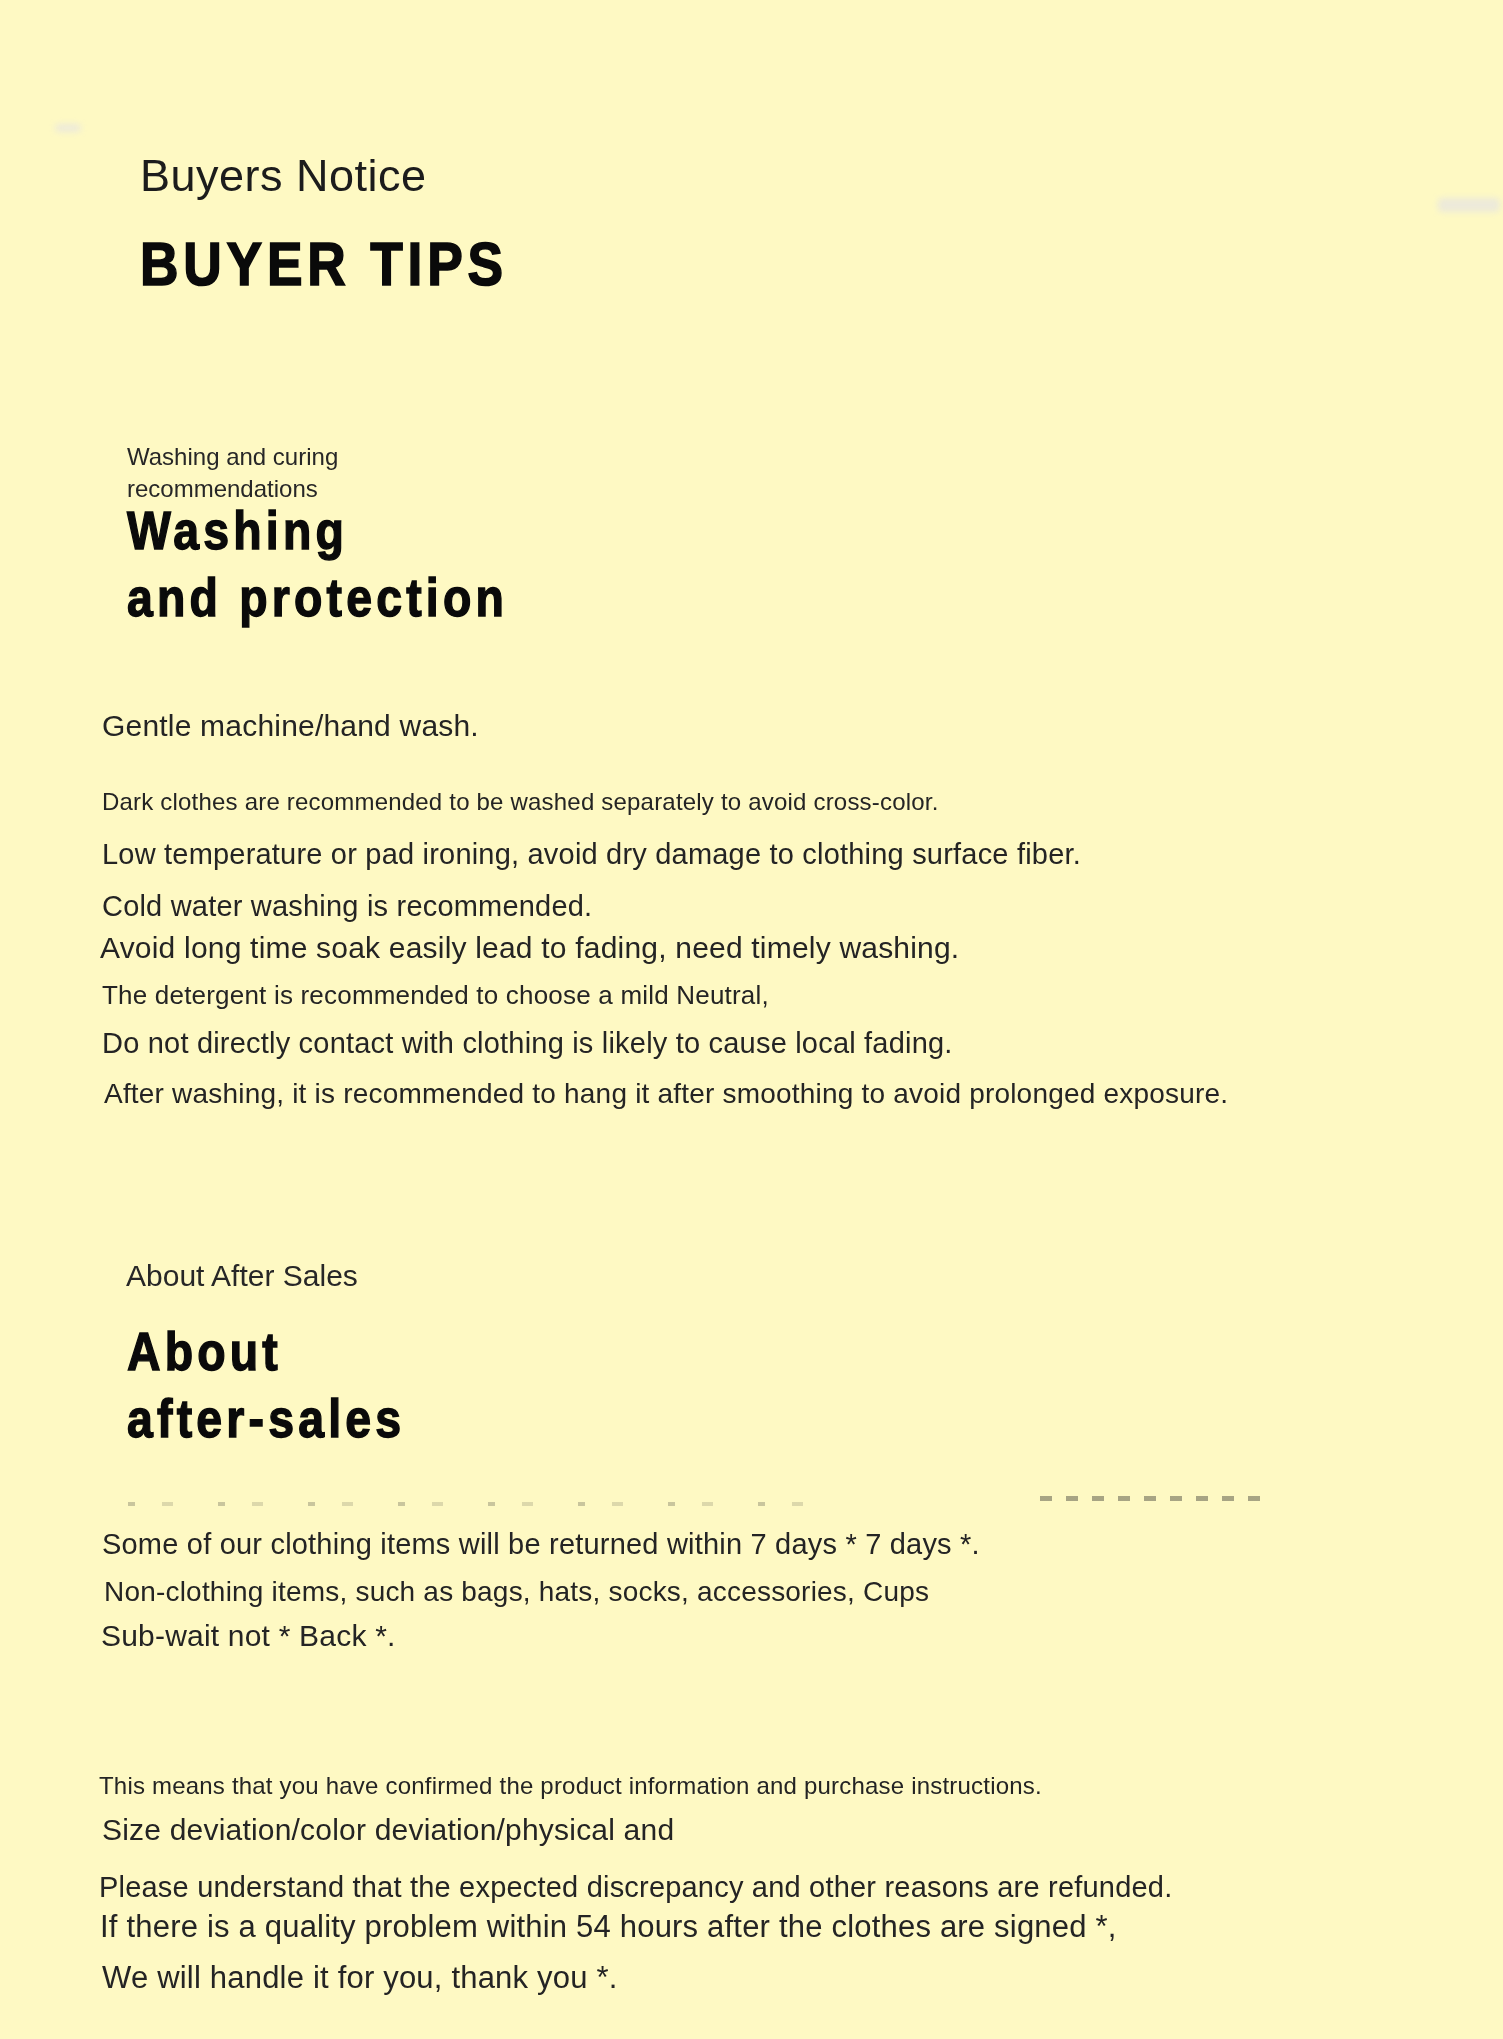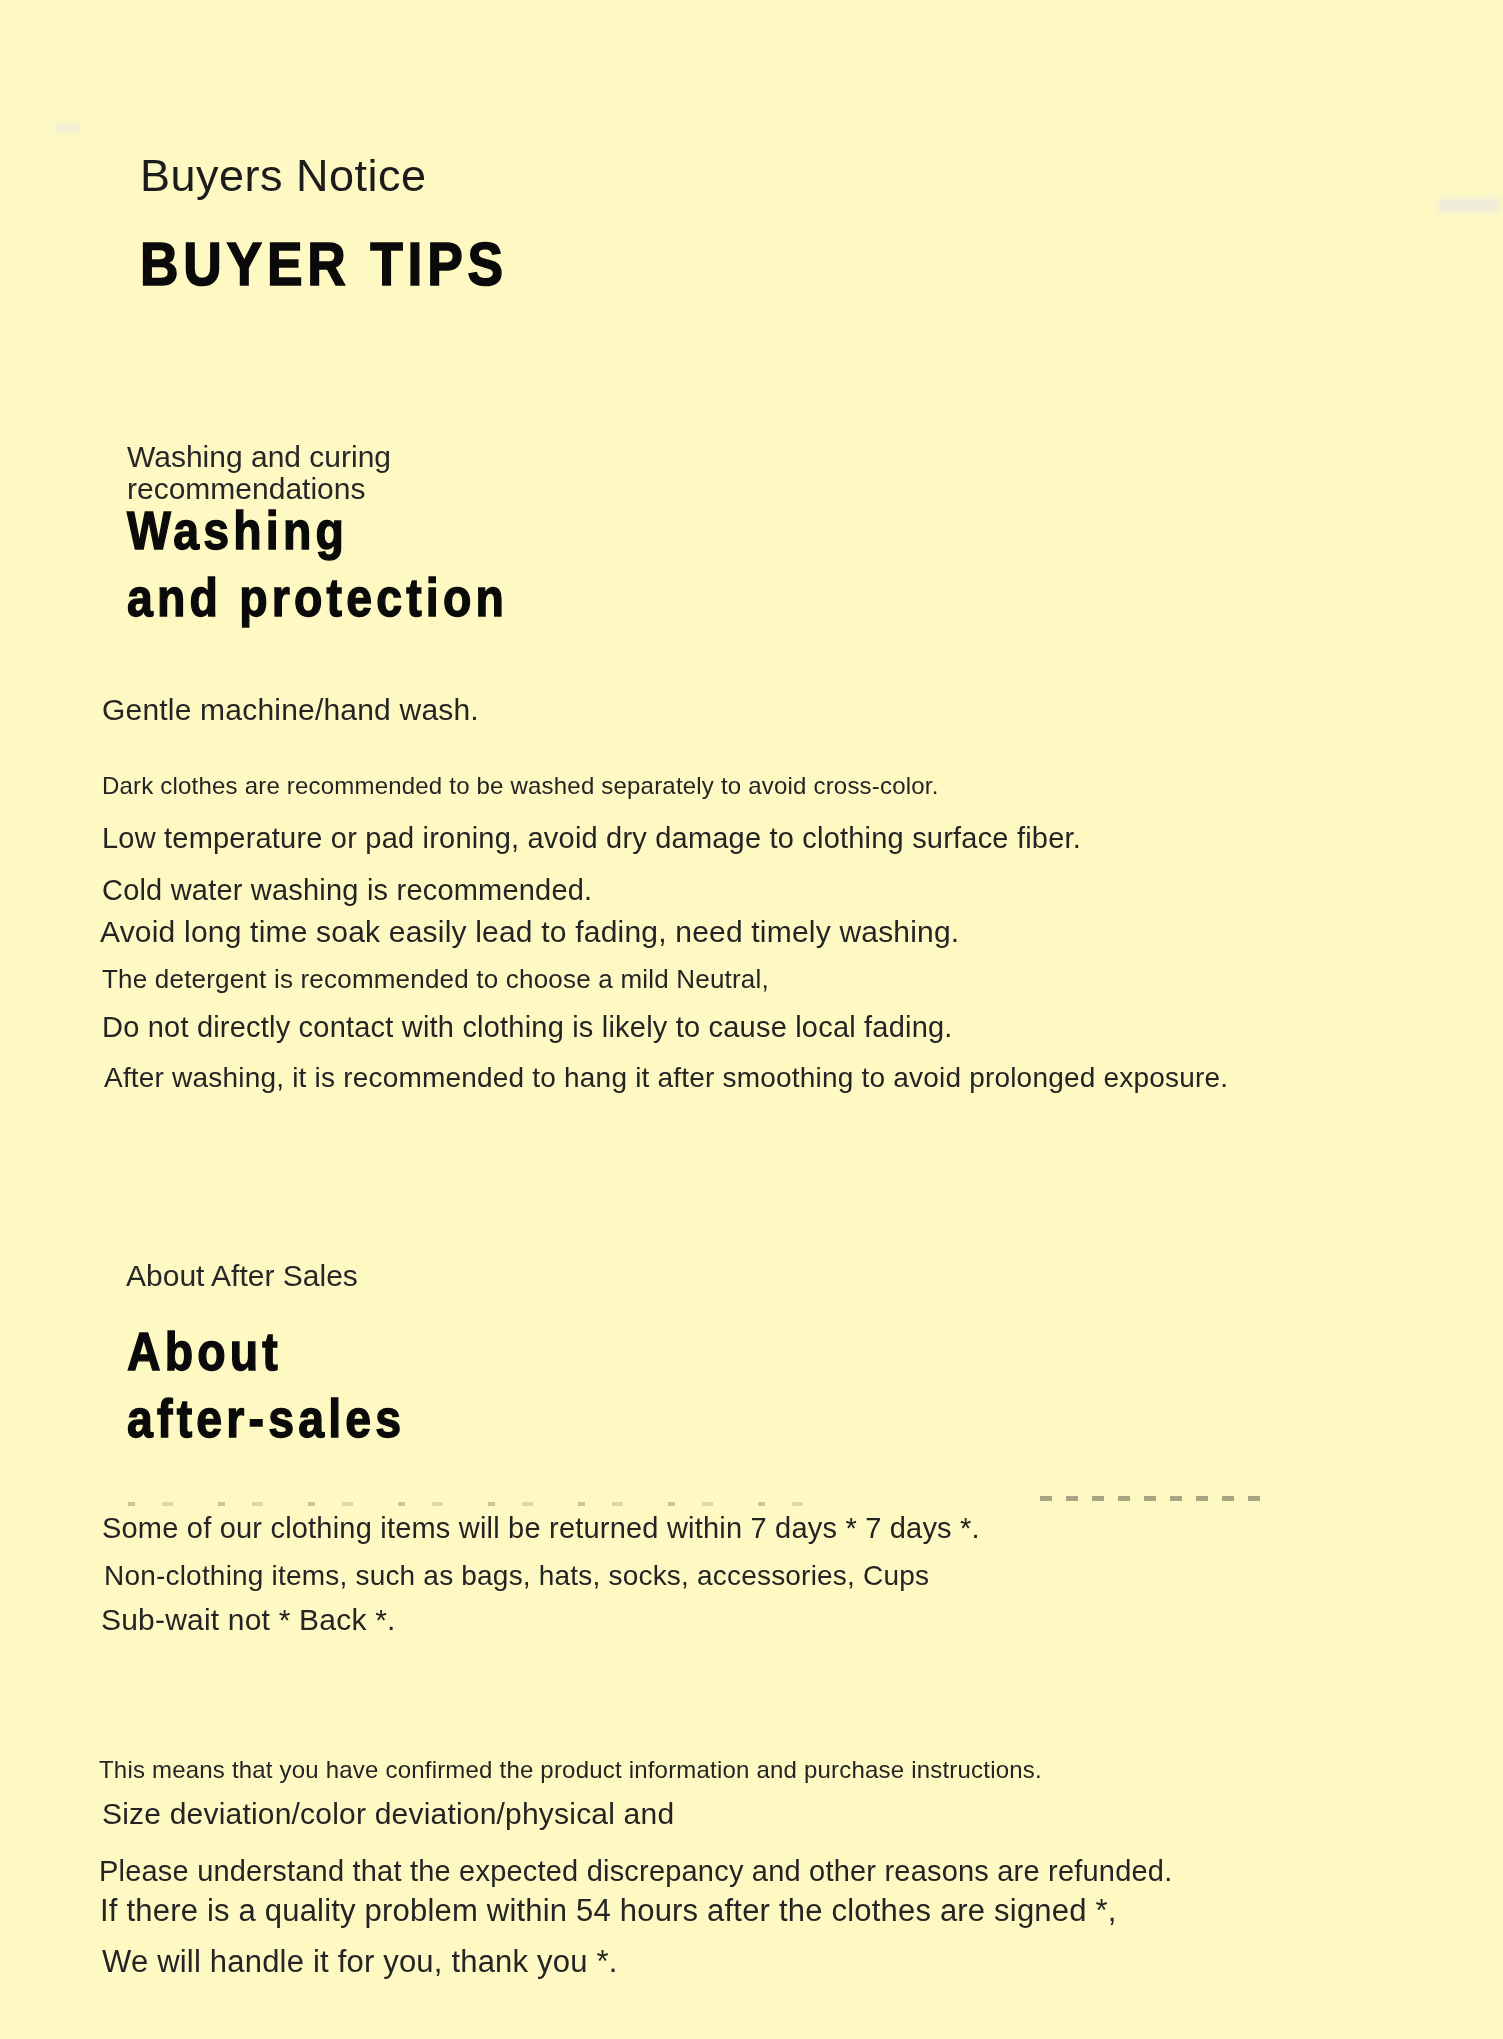--- a/index.html
+++ b/index.html
@@ -26,39 +26,39 @@
   .big-title{
     left:140px; top:228px;
     font-size:62px; font-weight:700; color:#0a0a0a;
     letter-spacing:0.09em;
     -webkit-text-stroke:1.6px #0a0a0a;
     transform:scaleX(0.86); transform-origin:left top;
   }
 
   
   .eyebrow{
-    font-size:30px; font-weight:400; color:#272727;
+    font-size:24px; font-weight:400; color:#272727;
     line-height:32px;
   }
   .eyebrow-washing{left:127px; top:441px;}
   .eyebrow-after{left:126px; top:1260px; font-size:30px;}
 
   
   .section-heading{
     font-size:54px; font-weight:700; color:#0a0a0a;
     line-height:67px;
     letter-spacing:0.09em;
     -webkit-text-stroke:1.4px #0a0a0a;
     transform:scaleX(0.86); transform-origin:left top;
   }
   .heading-washing{left:127px; top:497px;}
   .heading-after{left:127px; top:1318px;}
 
   
-  .line{left:102px; color:#242424; letter-spacing:0.2px;}
+  .line{left:102px; color:#242424; letter-spacing:0.2px;margin-top:16px;}
   .p31{font-size:31px;}
   .p30{font-size:30px;}
   .p29{font-size:29px;}
   .p28{font-size:28px;}
   .p26{font-size:26px;text-align:right;}
   .p24{font-size:24px;}
   .p22{font-size:29px;}
 
   
   .ghost-dashes{

